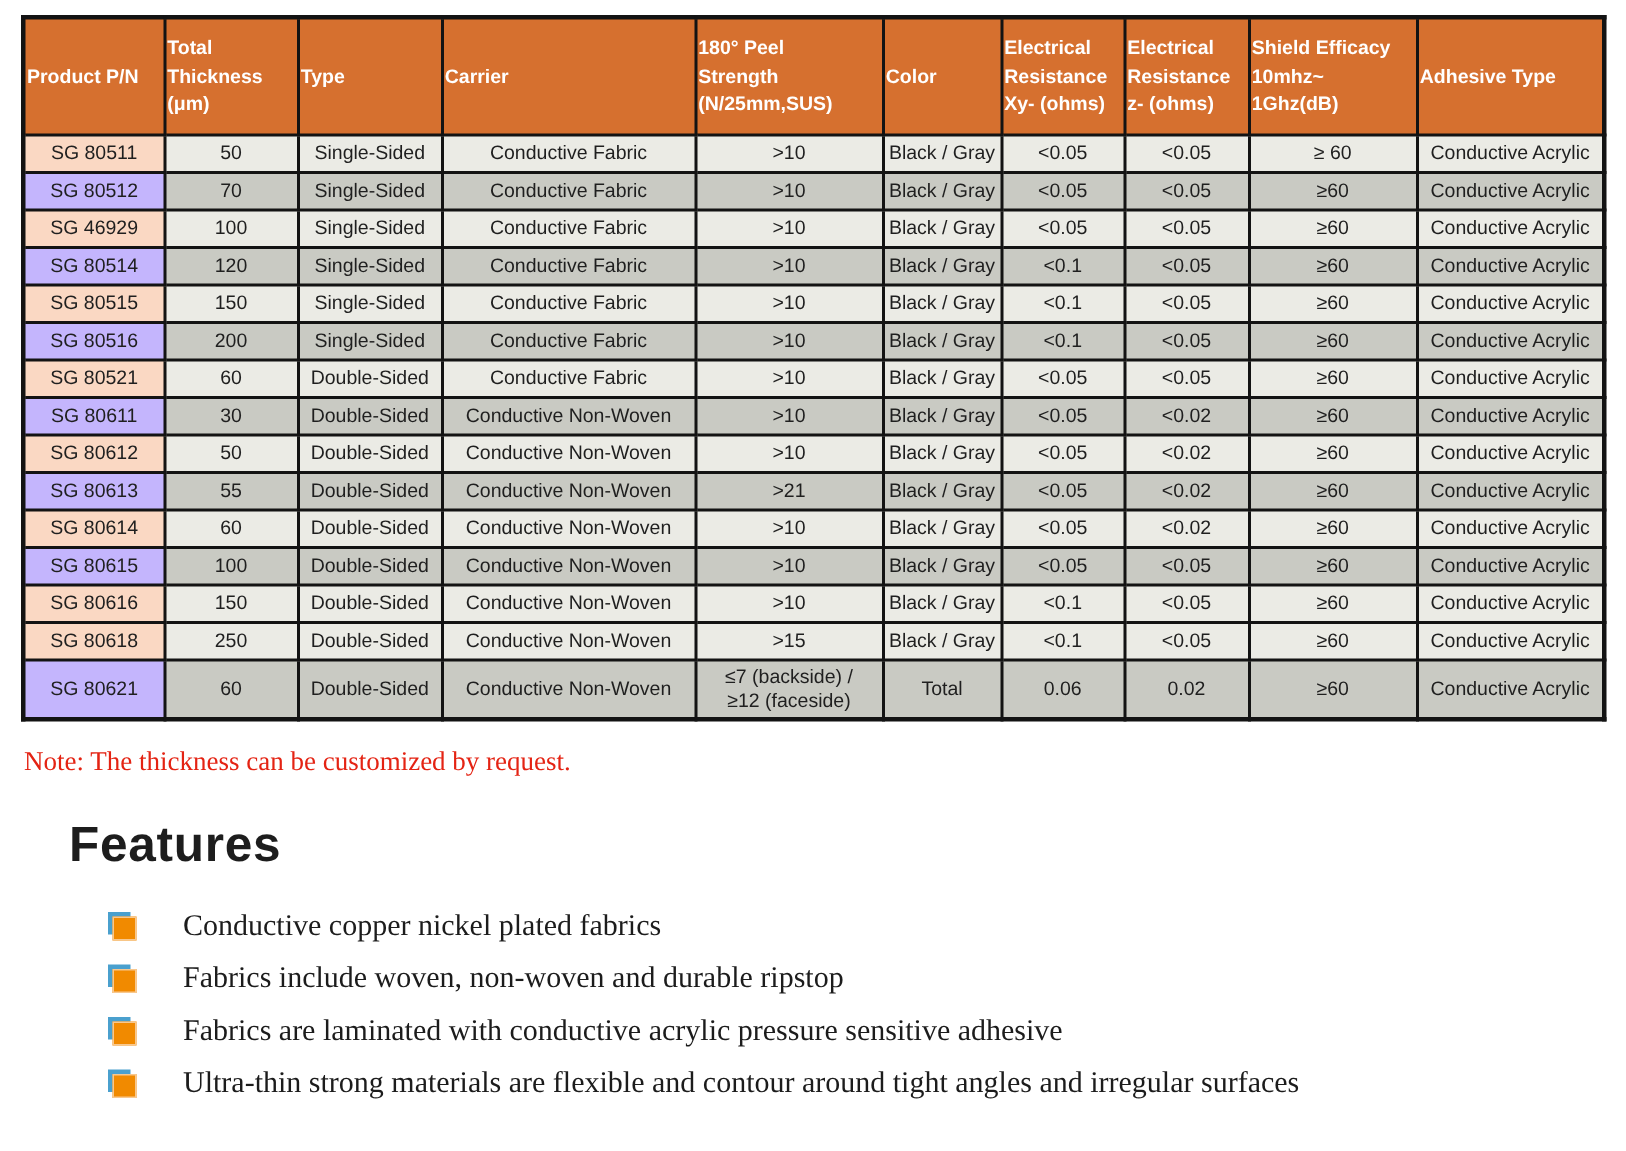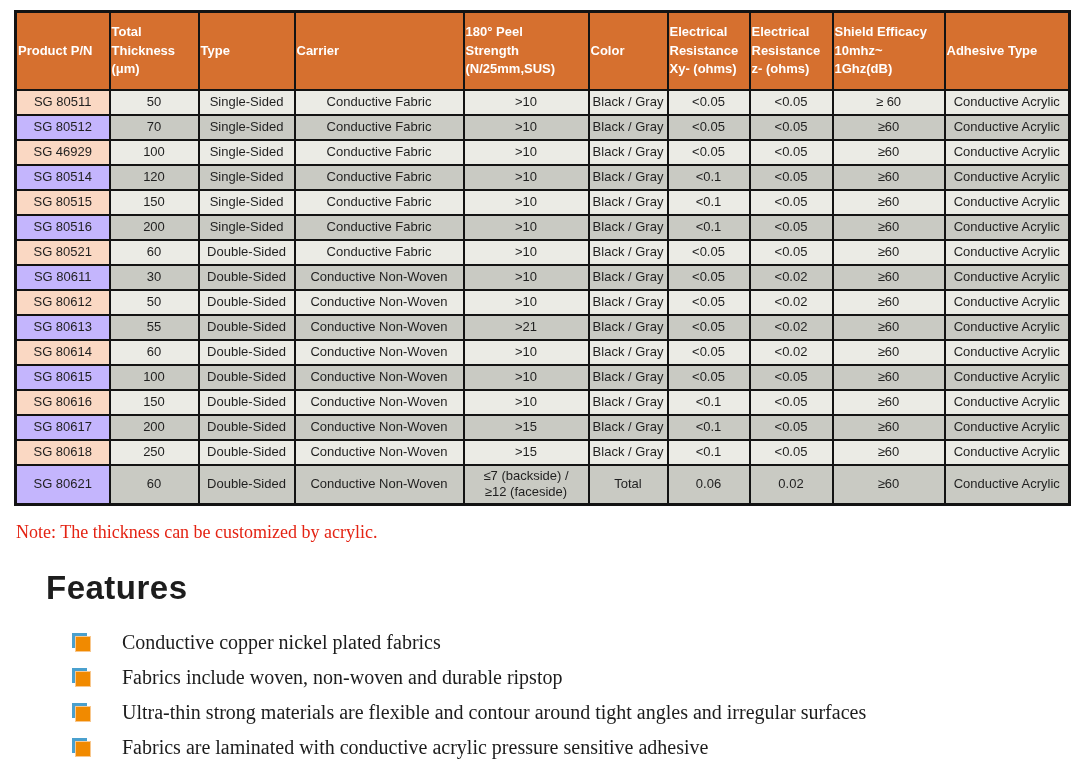--- a/index.html
+++ b/index.html
@@ -231,32 +231,20 @@
           <td>150</td>
           <td>Double-Sided</td>
           <td>Conductive Non-Woven</td>
           <td>&gt;10</td>
           <td>Black / Gray</td>
           <td>&lt;0.1</td>
           <td>&lt;0.05</td>
           <td>≥60</td>
           <td>Conductive Acrylic</td>
         </tr>
-        <tr class="dark">
-          <td>SG 80617</td>
-          <td>200</td>
-          <td>Double-Sided</td>
-          <td>Conductive Non-Woven</td>
-          <td>&gt;15</td>
-          <td>Black / Gray</td>
-          <td>&lt;0.1</td>
-          <td>&lt;0.05</td>
-          <td>≥60</td>
-          <td>Conductive Acrylic</td>
-        </tr>
         <tr class="light">
           <td>SG 80618</td>
           <td>250</td>
           <td>Double-Sided</td>
           <td>Conductive Non-Woven</td>
           <td>&gt;15</td>
           <td>Black / Gray</td>
           <td>&lt;0.1</td>
           <td>&lt;0.05</td>
           <td>≥60</td>
@@ -271,36 +259,36 @@
 ≥12 (faceside)</td>
           <td>Total</td>
           <td>0.06</td>
           <td>0.02</td>
           <td>≥60</td>
           <td>Conductive Acrylic</td>
         </tr>
       </tbody>
   </table>
 
-  <div class="note">Note: The thickness can be customized by acrylic.</div>
+  <div class="note">Note: The thickness can be customized by request.</div>
 
   <div class="features-title">Features</div>
 
   <ul class="features" id="features-list">
       <li>
         <span class="bullet"></span>
         <span class="ftext">Conductive copper nickel plated fabrics</span>
       </li>
       <li>
         <span class="bullet"></span>
         <span class="ftext">Fabrics include woven, non-woven and durable ripstop</span>
       </li>
       <li>
         <span class="bullet"></span>
+        <span class="ftext">Fabrics are laminated with conductive acrylic pressure sensitive adhesive</span>
+      </li>
+      <li>
+        <span class="bullet"></span>
         <span class="ftext">Ultra-thin strong materials are flexible and contour around tight angles and irregular surfaces</span>
       </li>
-      <li>
-        <span class="bullet"></span>
-        <span class="ftext">Fabrics are laminated with conductive acrylic pressure sensitive adhesive</span>
-      </li>
     </ul>
 
 </div>
 
 </body></html>

